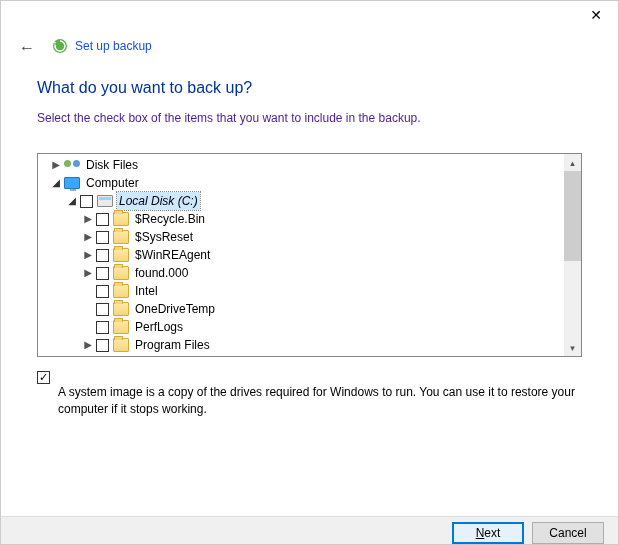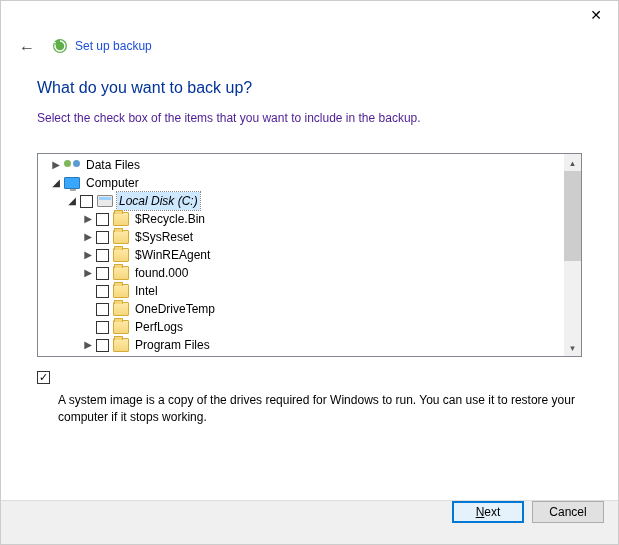--- a/index.html
+++ b/index.html
@@ -191,32 +191,32 @@
     cursor:pointer;
     flex-shrink:0;
   }
   .check {
     font-size: 11px;
     line-height: 11px;
   }
   .sysimage-desc {
     font-size: 12px;
     color:#000;
-    margin: 8px 0 0 21px;
+    margin: 0 0 0 21px;
     line-height: 1.4;
   }
   .footer {
     position: absolute;
     left: 0; right: 0; bottom: 0;
     border-top: 1px solid #ddd;
     background: #f0f0f0;
-    height: 44px;
+    height: 28px;
     display:flex;
     justify-content:flex-end;
-    align-items:flex-start;
+    align-items:flex-end;
     padding-right: 14px;
     gap: 8px;
   }
   .btn {
     min-width: 72px;
     height: 22px;
     background: #e1e1e1;
     border: 1px solid #adadad;
     font-size: 12px;
     cursor:pointer;
@@ -251,21 +251,21 @@
 <div class="content">
   <div class="heading">What do you want to back up?</div>
   <div class="instruction">Select the check box of the items that you want to include in the backup.</div>
 
   <div class="tree-container">
     <div class="tree-scroll">
 
       <div class="tree-row indent-1">
         <span class="expander">▶</span>
         <span class="icon-people"></span>
-        <span class="label">Data Files</span>
+        <span class="label">Disk Files</span>
       </div>
 
       <div class="tree-row indent-1">
         <span class="expander open">◢</span>
         <span class="icon-monitor"></span>
         <span class="label">Computer</span>
       </div>
 
       <div class="tree-row indent-2">
         <span class="expander open">◢</span>

